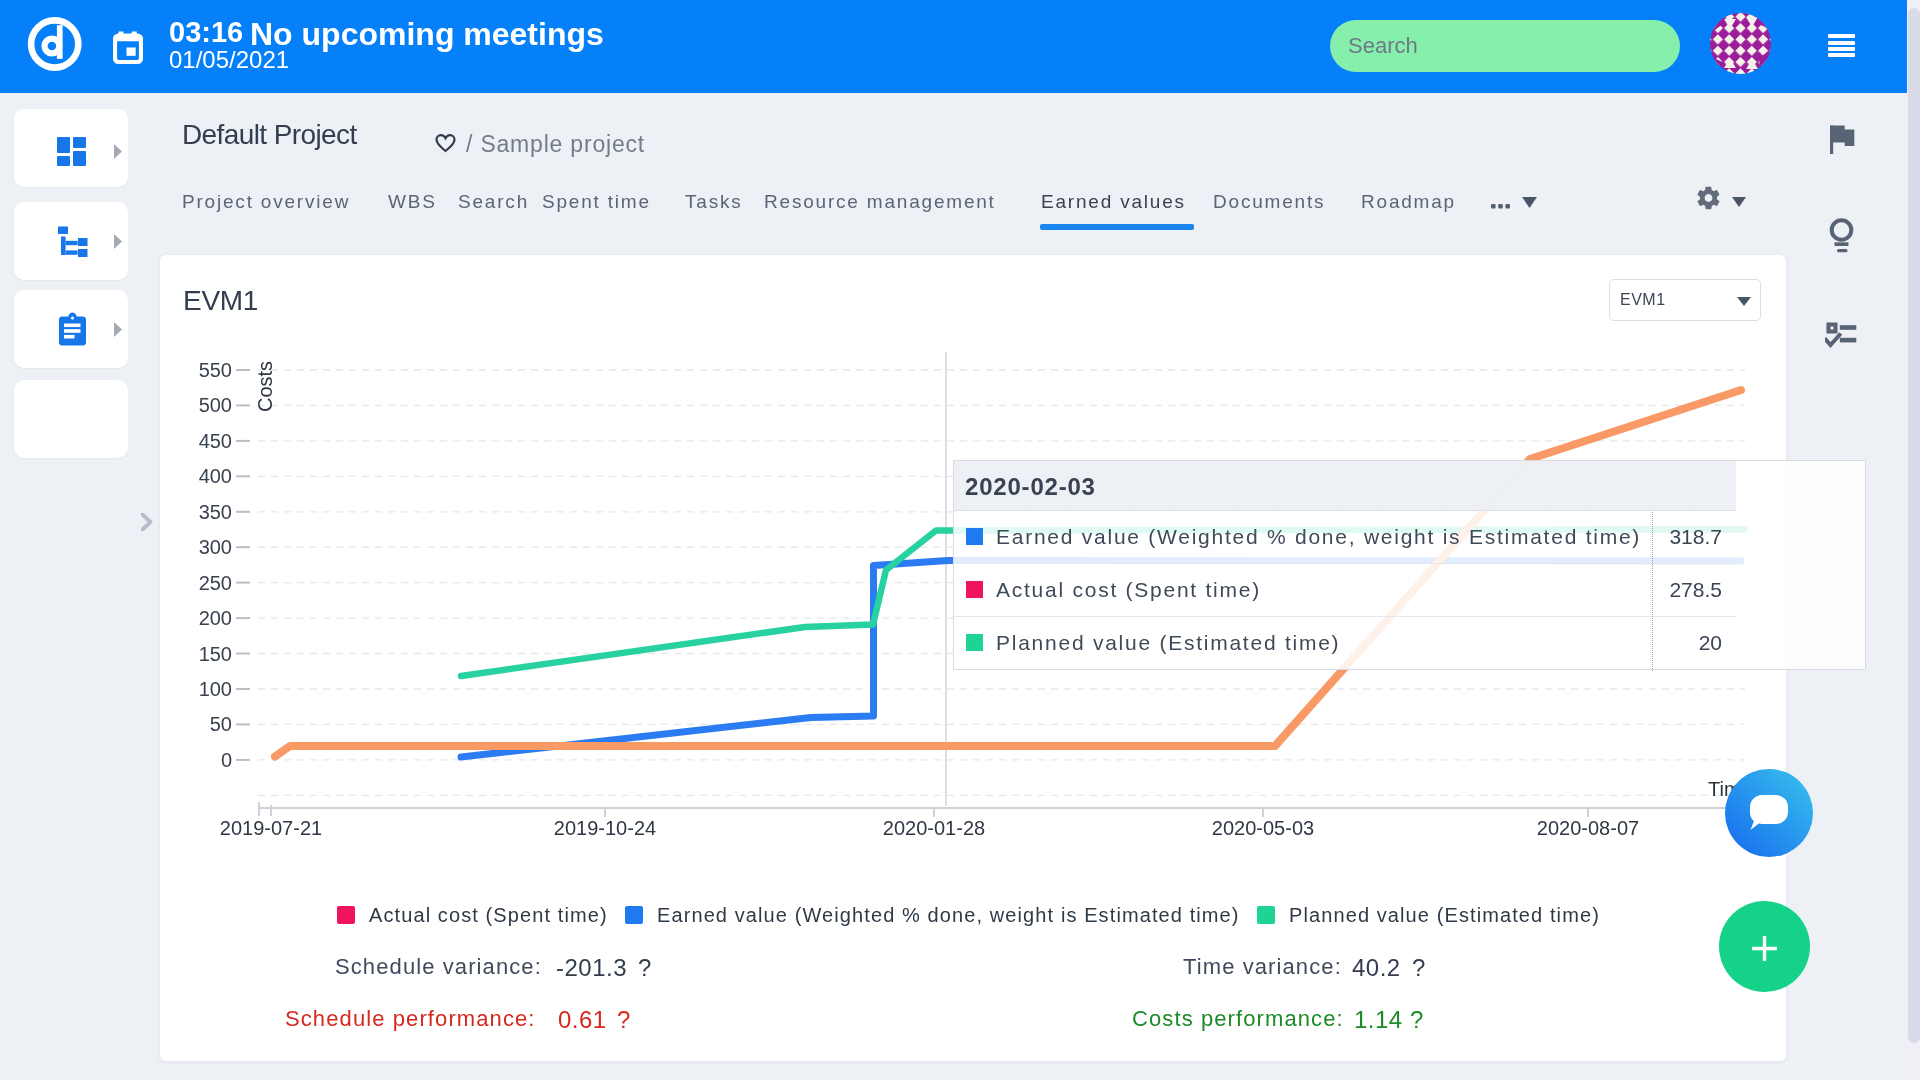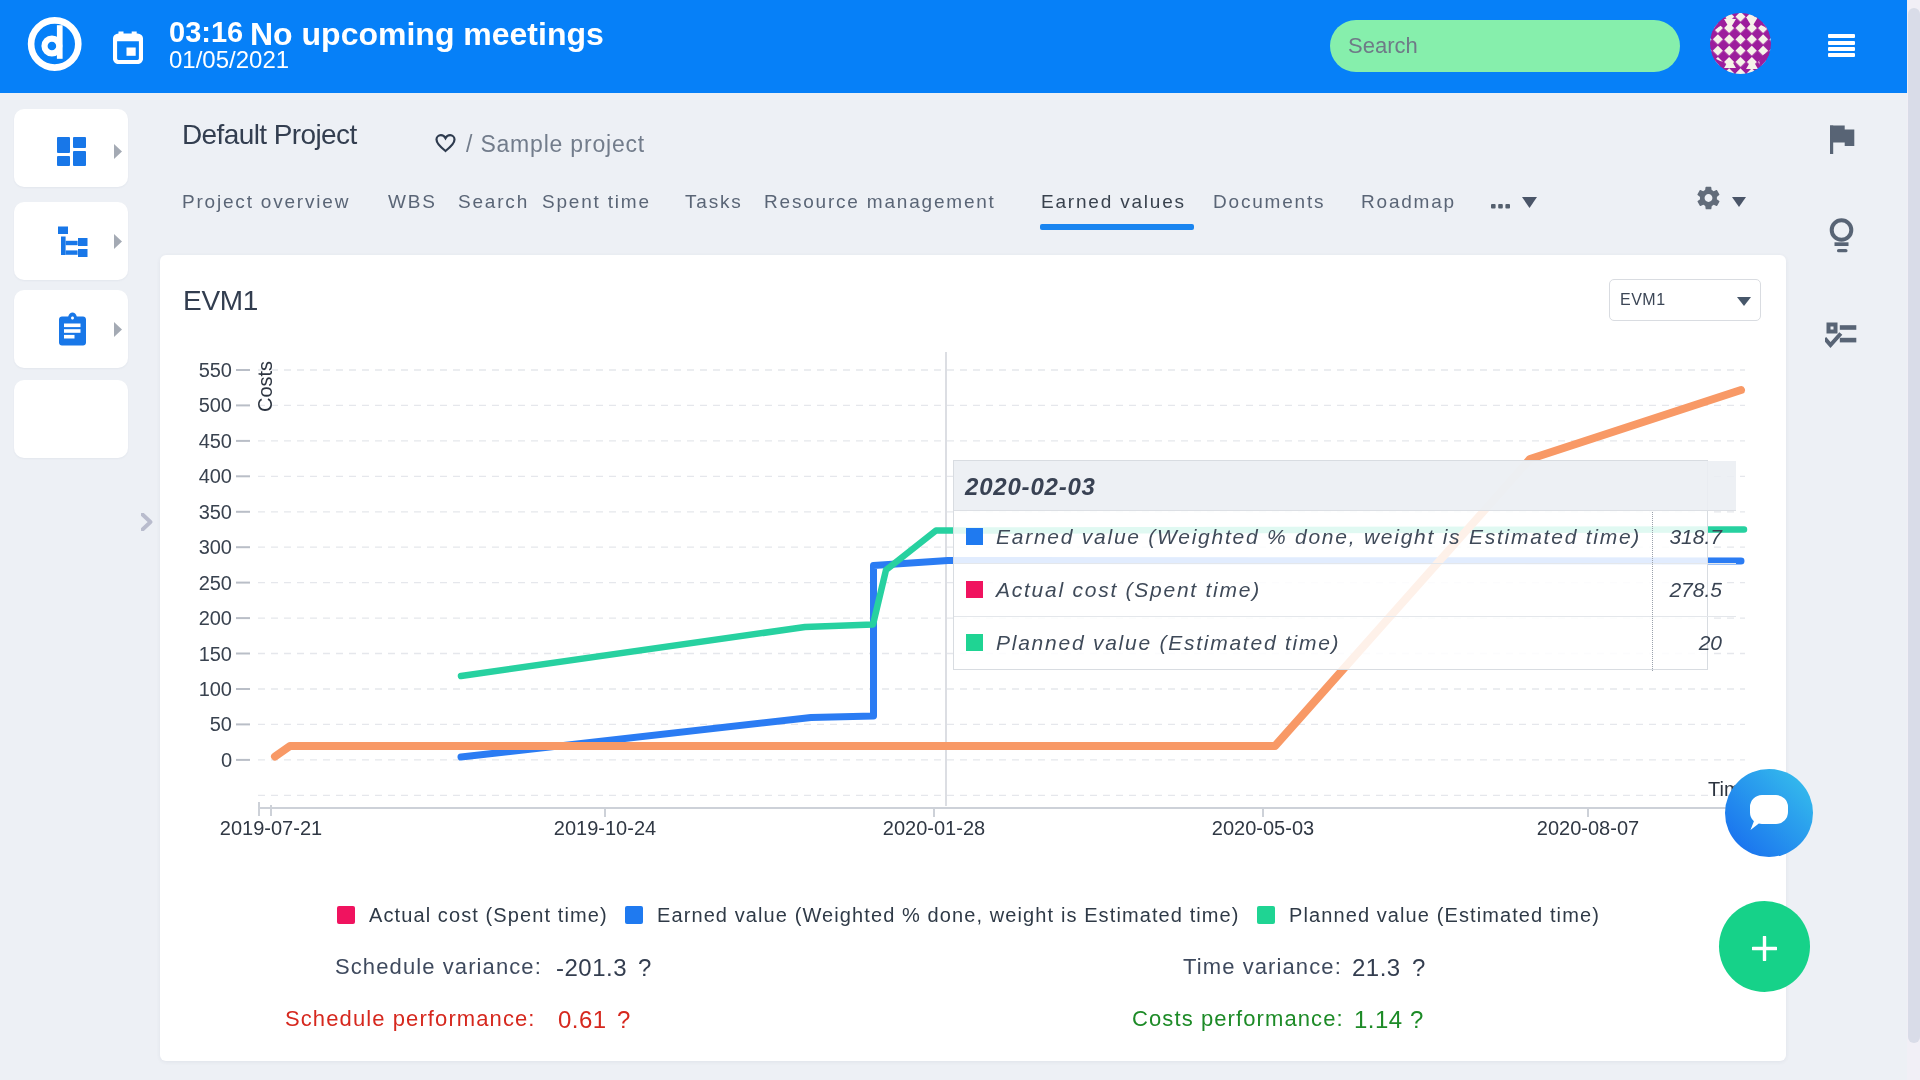--- a/index.html
+++ b/index.html
@@ -28,21 +28,21 @@
   .tab.active { color:#39424e; }
   #tabline { position:absolute; left:1040px; top:224px; width:154px; height:6px; background:#1a85f0; border-radius:2px; }
 
   
   #card { position:absolute; left:160px; top:255px; width:1626px; height:806px; background:#fff; border-radius:6px; box-shadow:0 1px 4px rgba(40,60,90,0.07); }
   #evmtitle { position:absolute; left:183px; top:285px; font-size:28px; color:#323d4f; letter-spacing:-0.3px; }
   #dropdown { position:absolute; left:1609px; top:279px; width:152px; height:42px; background:#fff; border:1px solid #d9dce1; border-radius:5px; }
   #dropdown span { position:absolute; left:10px; top:11px; font-size:16px; color:#3c4656; letter-spacing:0.5px; }
 
   
-  #tooltip { position:absolute; left:953px; top:460px; width:755px; height:210px; background:rgba(255,255,255,0.86); border:1px solid #d8dce1;font-style:italic; }
+  #tooltip { position:absolute; left:953px; top:460px; width:913px; height:210px; background:rgba(255,255,255,0.86); border:1px solid #d8dce1; }
   #tt-head { position:absolute; left:0; top:0; width:782px; height:50px; background:rgba(234,238,243,0.88); border-bottom:1px solid #dcdfe4; }
   #tt-head span { position:absolute; left:11px; top:12px; font-weight:bold; font-size:24px; color:#394253; letter-spacing:0.8px; }
   .tt-row { position:absolute; left:0; width:782px; height:53px; }
   .tt-row .sq { position:absolute; left:12px; top:17px; width:17px; height:17px; }
   .tt-row .lbl { position:absolute; left:42px; top:14px; font-size:21px; color:#3f4a59; letter-spacing:1.75px; }
   .tt-row .val { position:absolute; right:14px; top:14px; font-size:21px; color:#3a4453; }
   .tt-sep { position:absolute; left:698px; top:51px; width:0; height:159px; border-left:1px dotted #9aa1ac; }
 
   
   .leg-sq { position:absolute; top:906px; width:18px; height:18px; border-radius:2px; }
@@ -320,21 +320,21 @@
 <div class="leg-t" style="left:369px">Actual cost (Spent time)</div>
 <div class="leg-sq" style="left:625px;background:#1f7af0"></div>
 <div class="leg-t" style="left:657px">Earned value (Weighted % done, weight is Estimated time)</div>
 <div class="leg-sq" style="left:1257px;background:#1fd493"></div>
 <div class="leg-t" style="left:1289px">Planned value (Estimated time)</div>
 
 <div class="stat-l" style="left:335px;top:954px">Schedule variance:</div>
 <div class="stat-v" style="left:556px;top:954px">-201.3</div>
 <div class="stat-v" style="left:638px;top:954px">?</div>
 <div class="stat-l" style="left:1183px;top:954px">Time variance:</div>
-<div class="stat-v" style="left:1352px;top:954px">21.3</div>
+<div class="stat-v" style="left:1352px;top:954px">40.2</div>
 <div class="stat-v" style="left:1412px;top:954px">?</div>
 <div class="stat-l" style="left:285px;top:1006px;color:#d6281e">Schedule performance:</div>
 <div class="stat-v" style="left:558px;top:1006px;color:#d6281e">0.61</div>
 <div class="stat-v" style="left:617px;top:1006px;color:#d6281e">?</div>
 <div class="stat-l" style="left:1132px;top:1006px;color:#1d8b27">Costs performance:</div>
 <div class="stat-v" style="left:1354px;top:1006px;color:#1d8b27">1.14</div>
 <div class="stat-v" style="left:1410px;top:1006px;color:#1d8b27">?</div>
 
 <div id="chatfab"></div>
 <svg class="abs" style="left:1749px;top:795px" width="40" height="38" viewBox="0 0 40 38">

